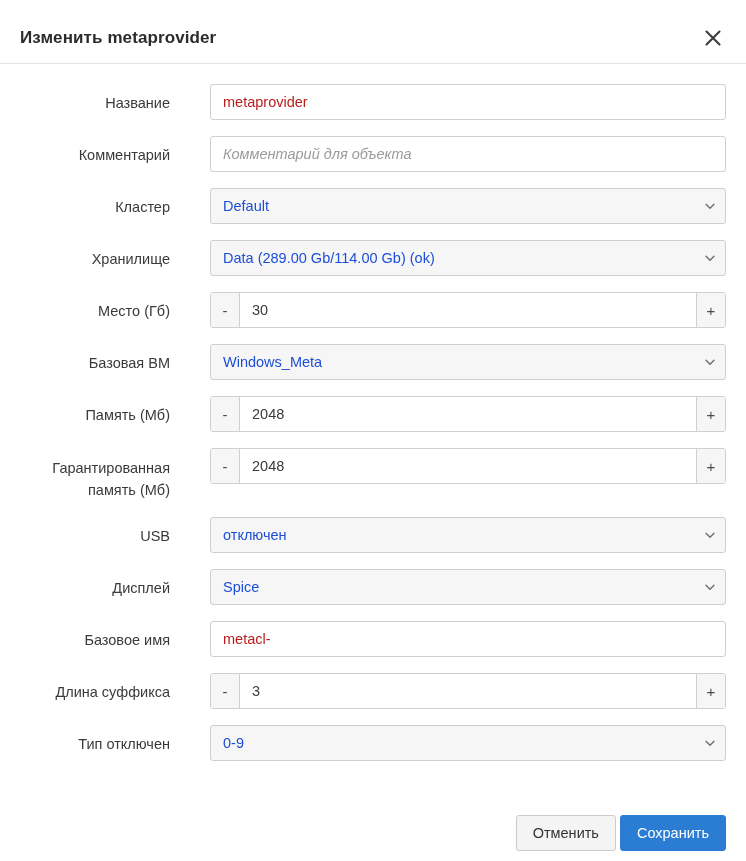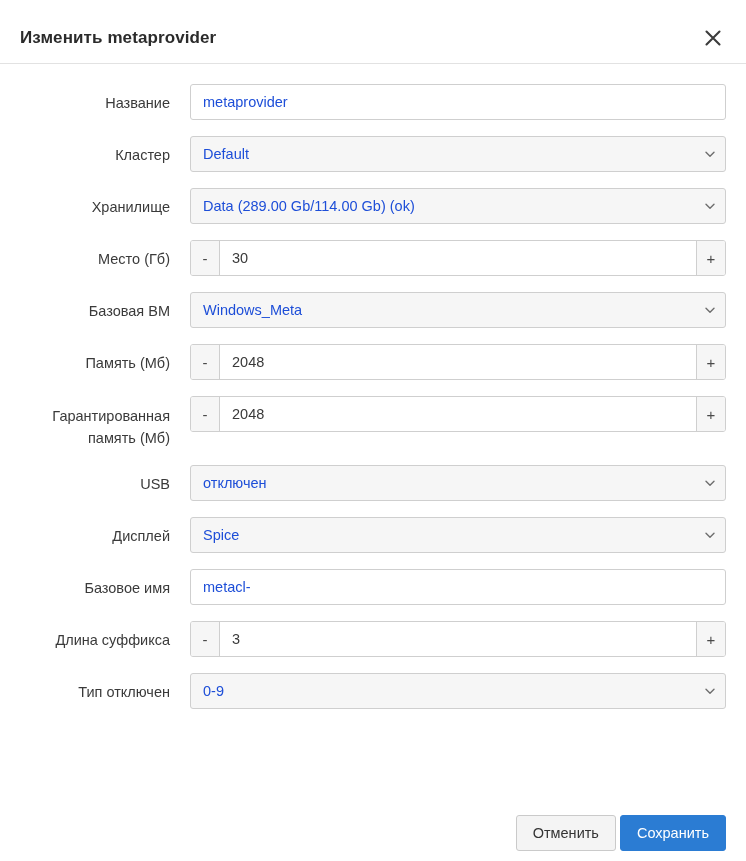--- a/index.html
+++ b/index.html
@@ -55,20 +55,21 @@
   .dialog-body {
     flex: 1 1 auto;
     padding: 20px 20px 0 20px;
     box-sizing: border-box;
     overflow: hidden;
   }
   .form-row {
     display: flex;
     align-items: flex-start;
     margin-bottom: 16px;
+    gap: 20px;
   }
   .form-label {
     width: 170px;
     flex: 0 0 170px;
     text-align: right;
     padding-right: 20px;
     box-sizing: border-box;
     font-size: 14.5px;
     color: #3a3a3a;
     line-height: 20px;
@@ -84,21 +85,21 @@
   
   .text-input {
     width: 100%;
     box-sizing: border-box;
     height: 36px;
     border: 1px solid #cfcfcf;
     border-radius: 3px;
     padding: 0 12px;
     font-size: 14.5px;
     font-family: "Liberation Sans", sans-serif;
-    color: #1d4ed8;
+    color: #b91c1c;
     background: #ffffff;
     outline: none;
   }
   .text-input::placeholder {
     color: #9b9b9b;
     font-style: italic;
   }
 
   
   .select-wrap {
@@ -219,20 +220,26 @@
 
   <div class="dialog-body">
 
     <div class="form-row">
       <div class="form-label">Название</div>
       <div class="form-control">
         <input class="text-input" type="text" value="metaprovider" style="">
       </div>
     </div>
 
+    <div class="form-row">
+      <div class="form-label">Комментарий</div>
+      <div class="form-control">
+        <input class="text-input" type="text" placeholder="Комментарий для объекта" style="">
+      </div>
+    </div>
 
     <div class="form-row">
       <div class="form-label">Кластер</div>
       <div class="form-control">
         <div class="select-wrap">
           <div class="select-box">Default</div>
           <span class="select-caret">
             <svg width="12" height="12" viewBox="0 0 12 12">
                 <path d="M2 4.3 L6 8.3 L10 4.3" fill="none" stroke="#6d6d6d" stroke-width="1.4" stroke-linecap="round" stroke-linejoin="round"></path>
               </svg>

